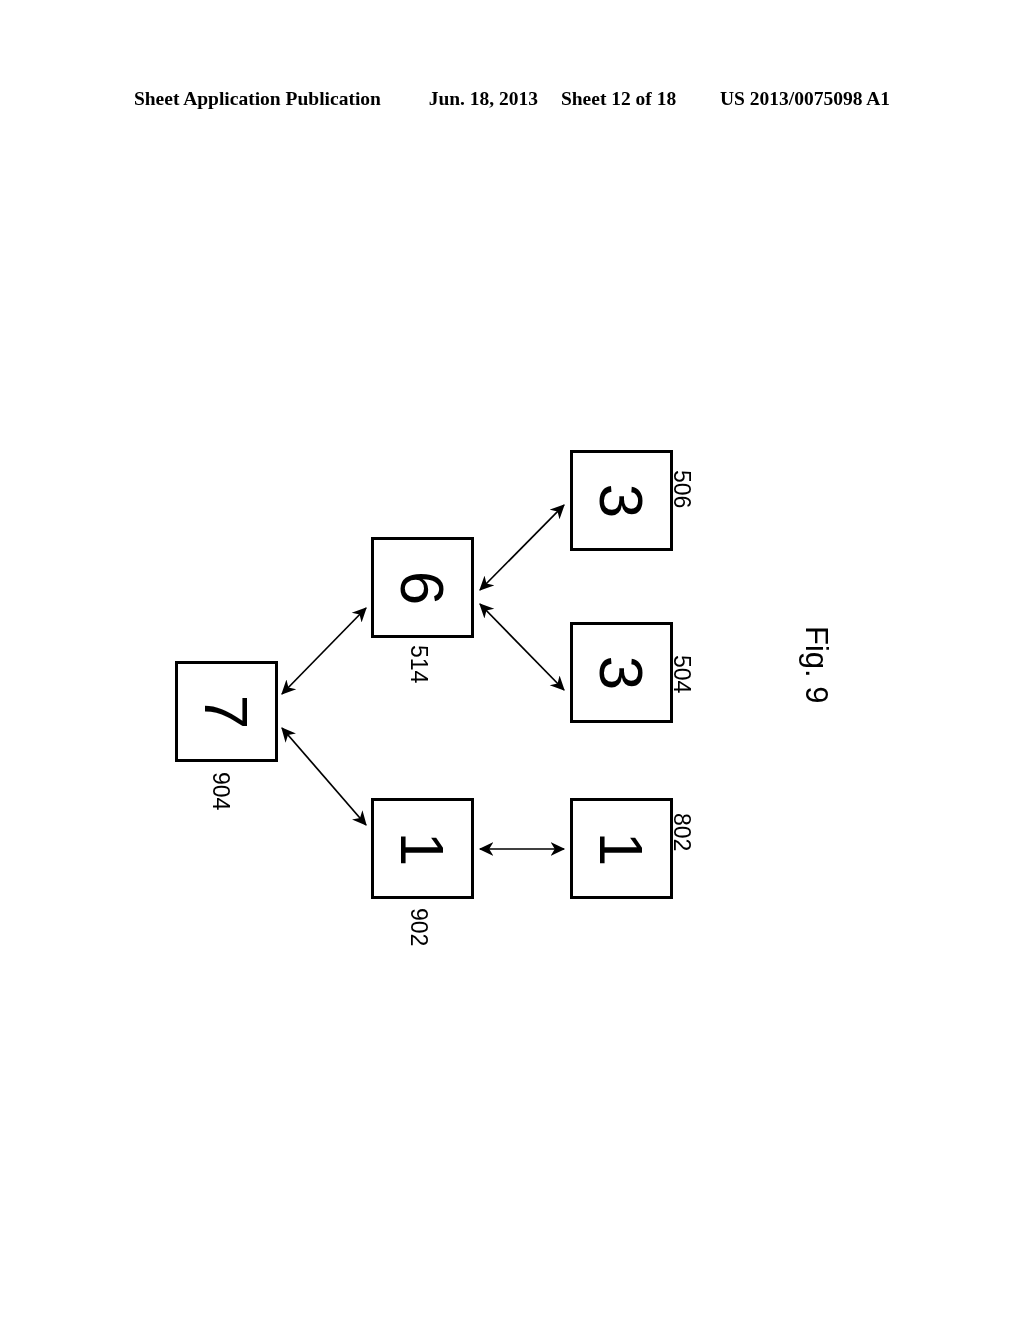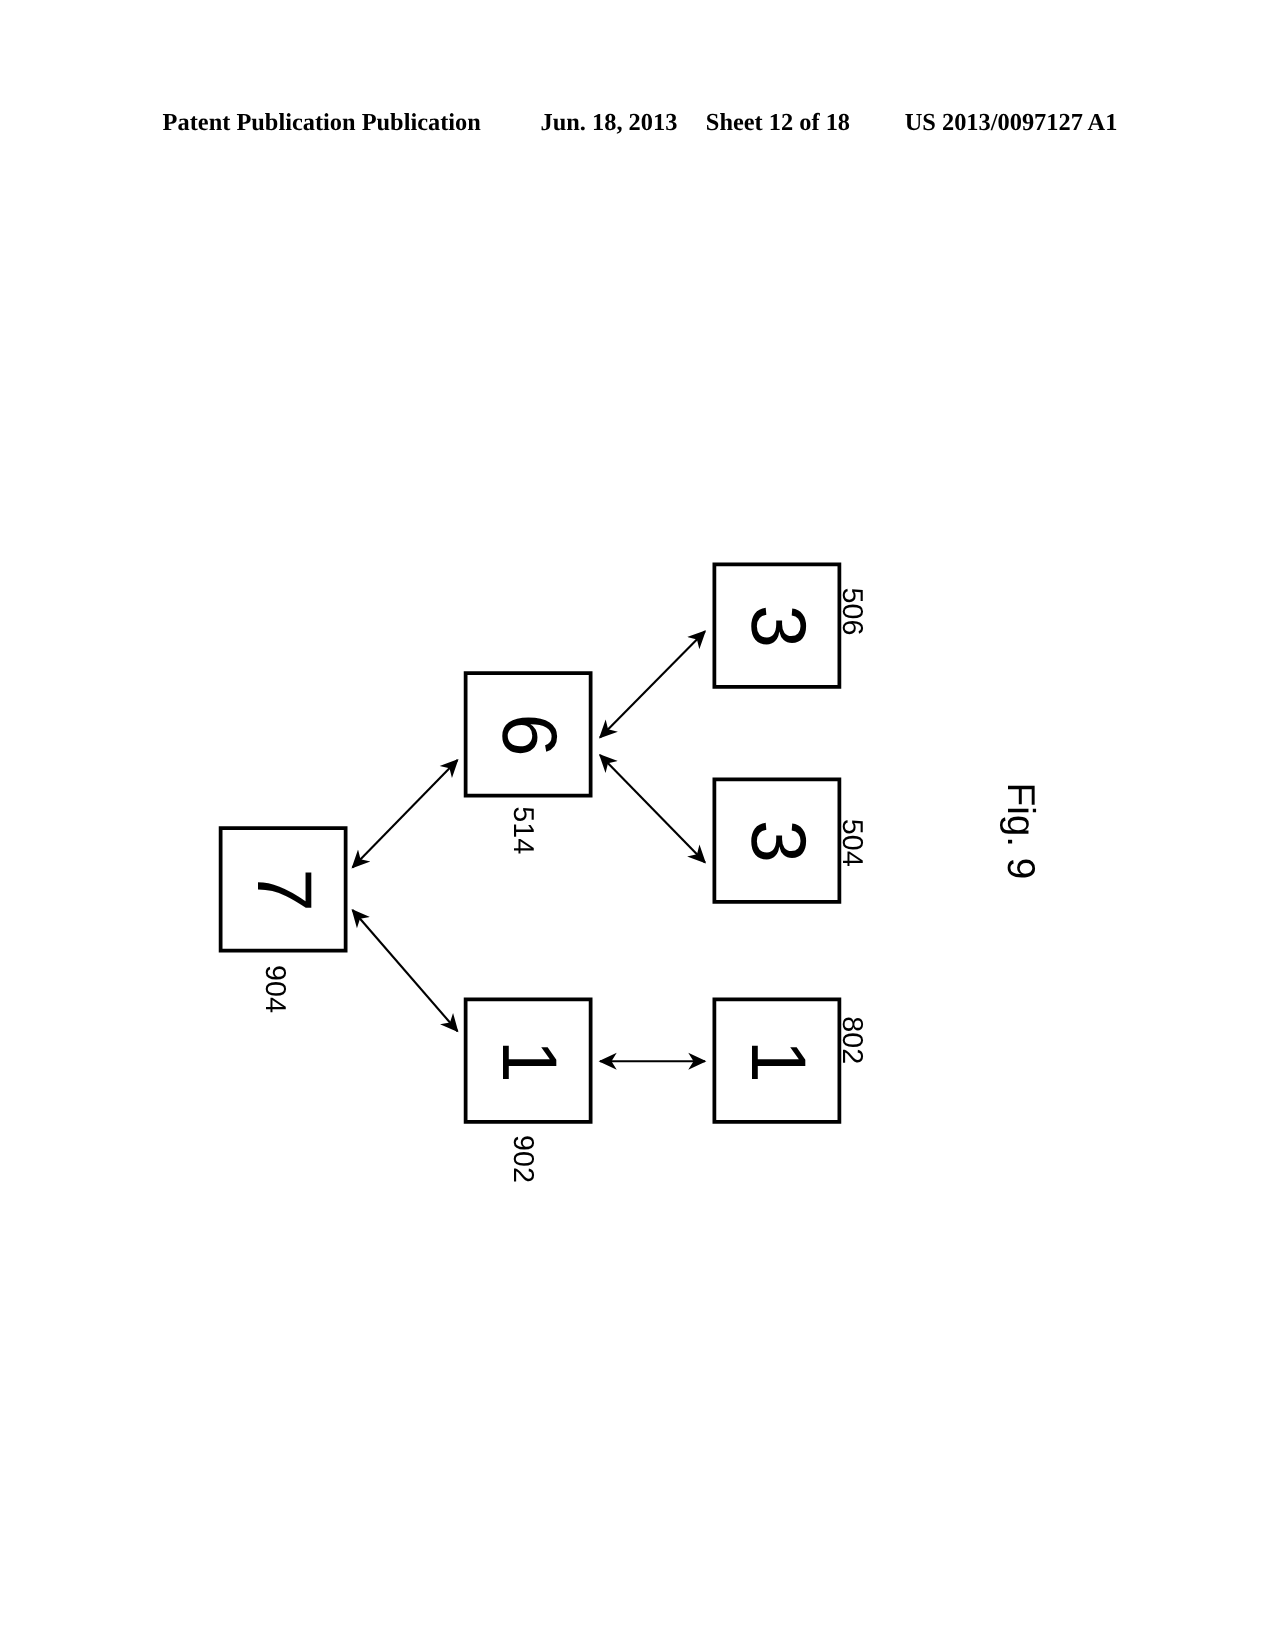--- a/index.html
+++ b/index.html
@@ -90,27 +90,27 @@
     transform: rotate(90deg);
     transform-origin: left top;
     white-space: nowrap;
     line-height: 1;
   }
 </style>
 </head>
 <body>
 
 <div id="page-header">
-  <span class="hdr-seg">Patent Publication Publication</span>
+  <span class="hdr-seg">Sheet Application Publication</span>
   <span class="gap-a"></span>
   <span class="hdr-seg">Jun. 18, 2013</span>
   <span class="gap-b"></span>
   <span class="hdr-seg">Sheet 12 of 18</span>
   <span class="gap-c"></span>
-  <span class="hdr-seg">US 2013/0097127 A1</span>
+  <span class="hdr-seg">US 2013/0075098 A1</span>
 </div>
 
 <div id="figure-canvas">
 
   <svg id="figure-svg" viewBox="0 0 1024 1320" xmlns="http://www.w3.org/2000/svg">
     <defs>
       <marker id="ah" viewBox="0 0 12 12" refX="10.5" refY="6" markerWidth="9" markerHeight="9" orient="auto-start-reverse" markerUnits="strokeWidth">
         <path d="M 0 0.6 L 11.4 6 L 0 11.4 L 3.3 6 Z" fill="#000"></path>
       </marker>
     </defs>

